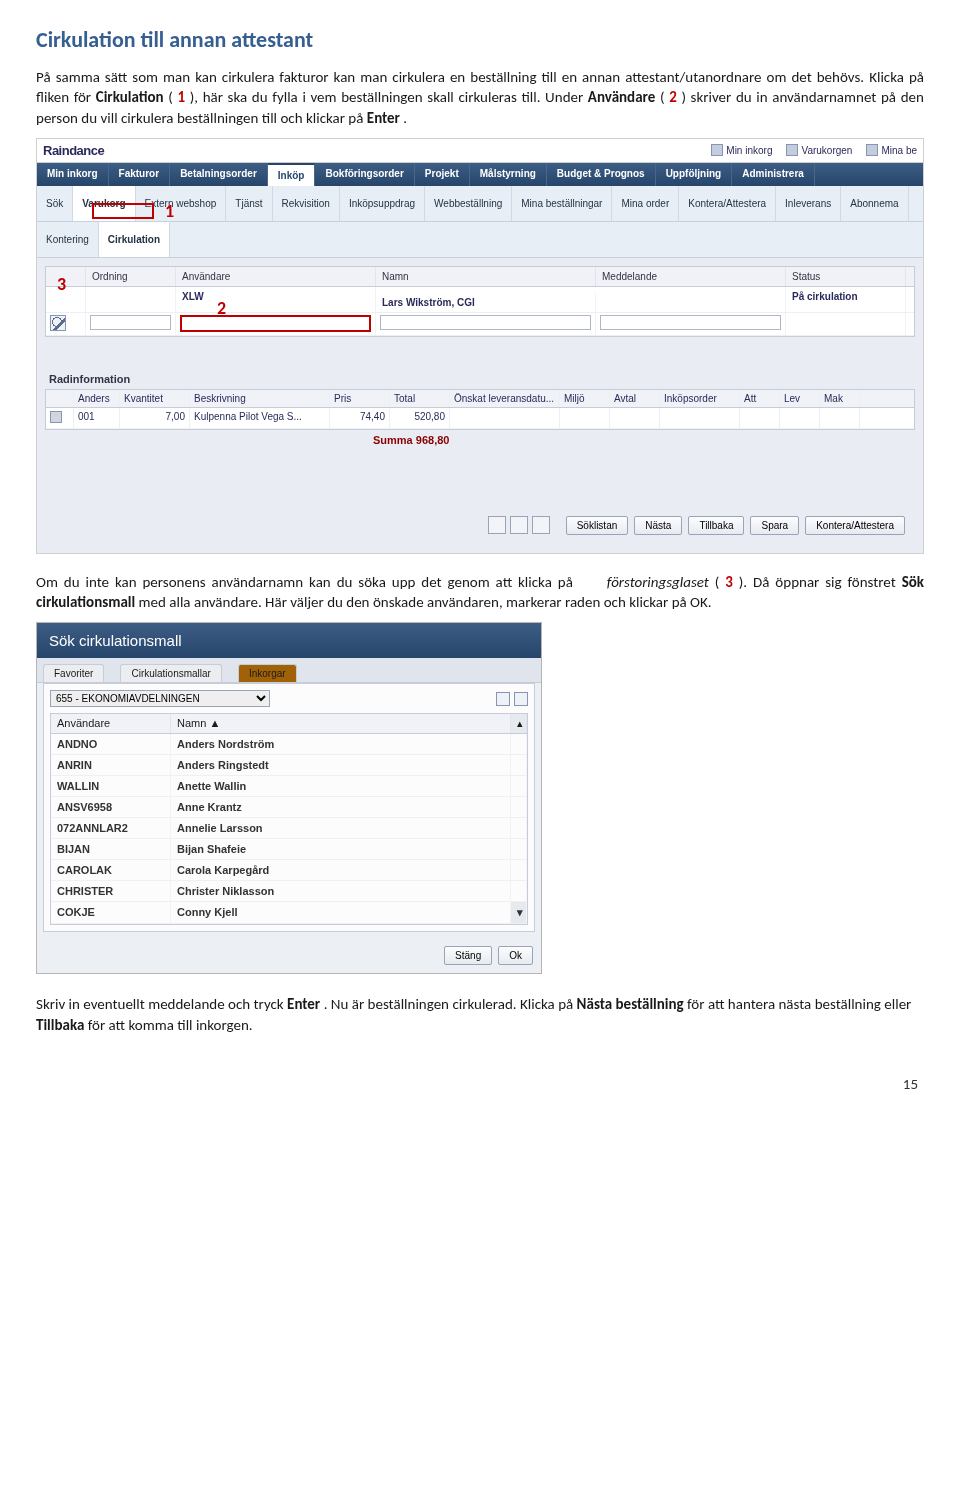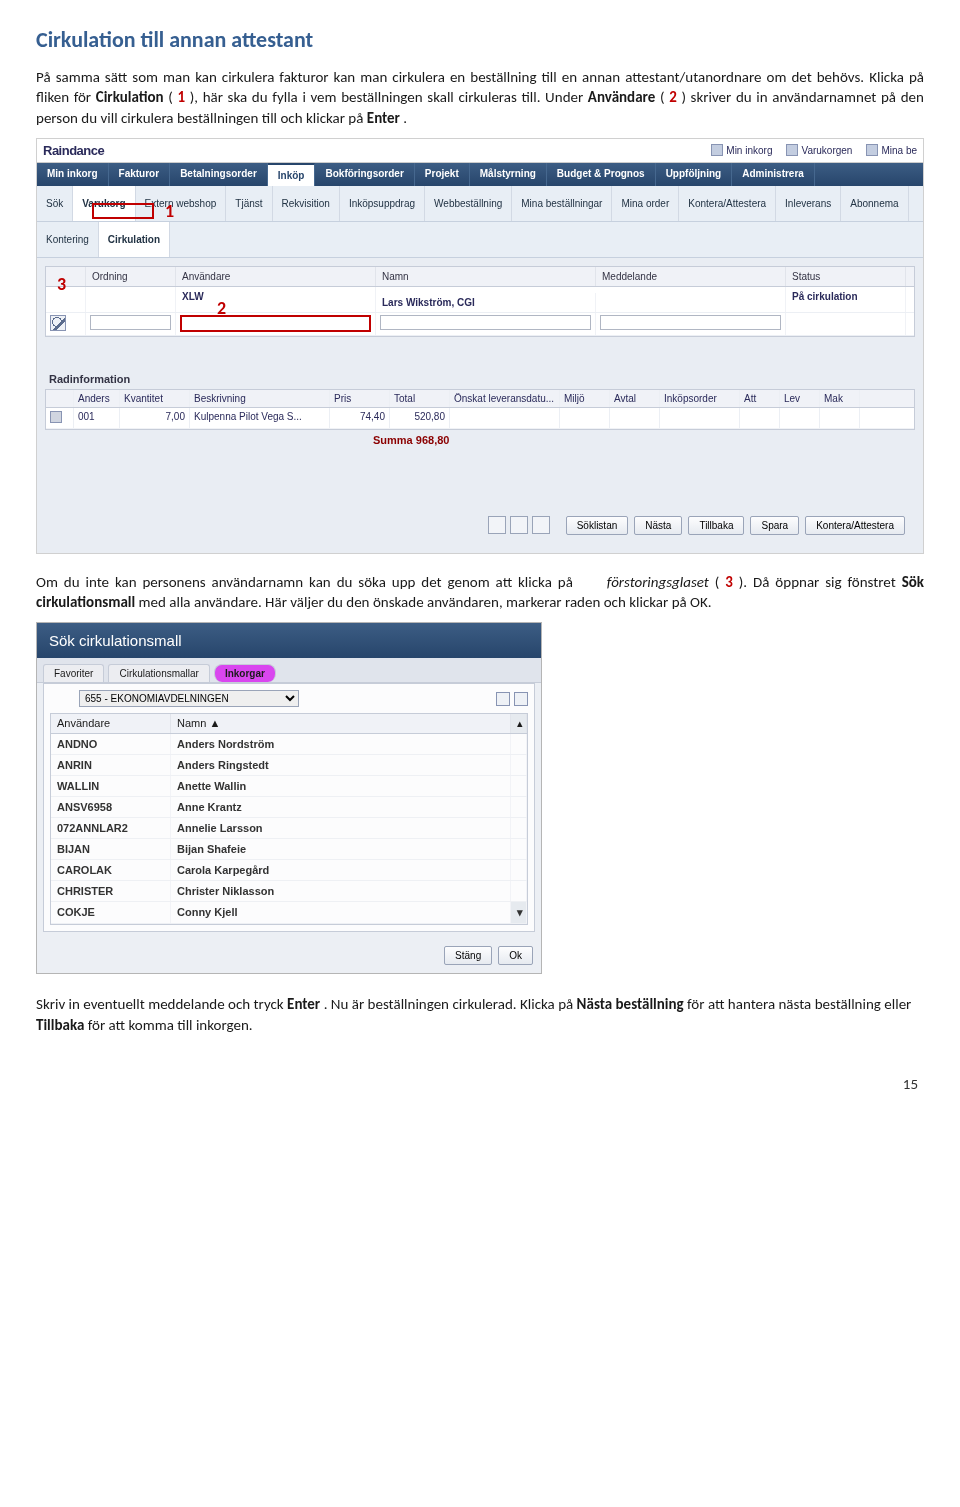--- a/index.html
+++ b/index.html
@@ -108,26 +108,26 @@
 
   
   .dlg {
     width:506px; border:1px solid #b5b5b5; font-family:Verdana,Arial,sans-serif;
     font-size:11px; background:#eceff4; margin:10px 0 20px 0;
   }
   .dlg-title {
     background:linear-gradient(#3c5d84,#27456b); color:#fff; font-size:15px;
     font-weight:normal; padding:9px 12px;
   }
-  .dlg-tabs { display:flex; background:#e0e4ec; border-bottom:1px solid #c6ccd8; padding:6px 6px 0 6px; gap:4px;}
+  .dlg-tabs { display:flex; background:#e0e4ec; border-bottom:1px solid #c6ccd8; padding:6px 6px 0 6px; gap:16px;}
   .dlg-tab { padding:3px 10px; font-size:10px; background:#ecedf1; border:1px solid #c6ccd8; border-bottom:none; border-radius:3px 3px 0 0;}
-  .dlg-tab.active { background:#d946ef; font-weight:bold;border-radius:8px;}
+  .dlg-tab.active { background:#a16207; font-weight:normal;}
   .dlg-inner { background:#fcfcfd; border:1px solid #c6ccd8; margin:0 6px 6px 6px; padding:6px;}
   .dlg-select { display:flex; align-items:center; gap:6px; margin-bottom:6px;}
-  .dlg-select select { font-size:10px; padding:1px; width:220px; border:1px solid #9aa4b8;margin-left:29px;}
+  .dlg-select select { font-size:10px; padding:1px; width:220px; border:1px solid #9aa4b8;}
   .dlg-icons { margin-left:auto; display:flex; gap:4px;}
   .dlg-icons .sq{width:14px;height:14px;border:1px solid #8894b3;background:#eef1f6;}
   .dlg-grid { border:1px solid #c6ccd8;}
   .dlg-ghead,.dlg-grow{ display:grid; grid-template-columns:120px 1fr 16px; font-size:11px;}
   .dlg-ghead { background:#f0f2f7; border-bottom:1px solid #c6ccd8;}
   .dlg-ghead div{ padding:3px 6px; border-right:1px solid #e1e4eb;}
   .dlg-grow { border-bottom:1px solid #eef0f4;}
   .dlg-grow div{ padding:4px 6px; border-right:1px solid #f2f3f7; font-weight:bold; color:#333;}
   .dlg-grow div:nth-child(2){ font-weight:bold;}
   .scroll-btn { background:#e6eaef; text-align:center;}

